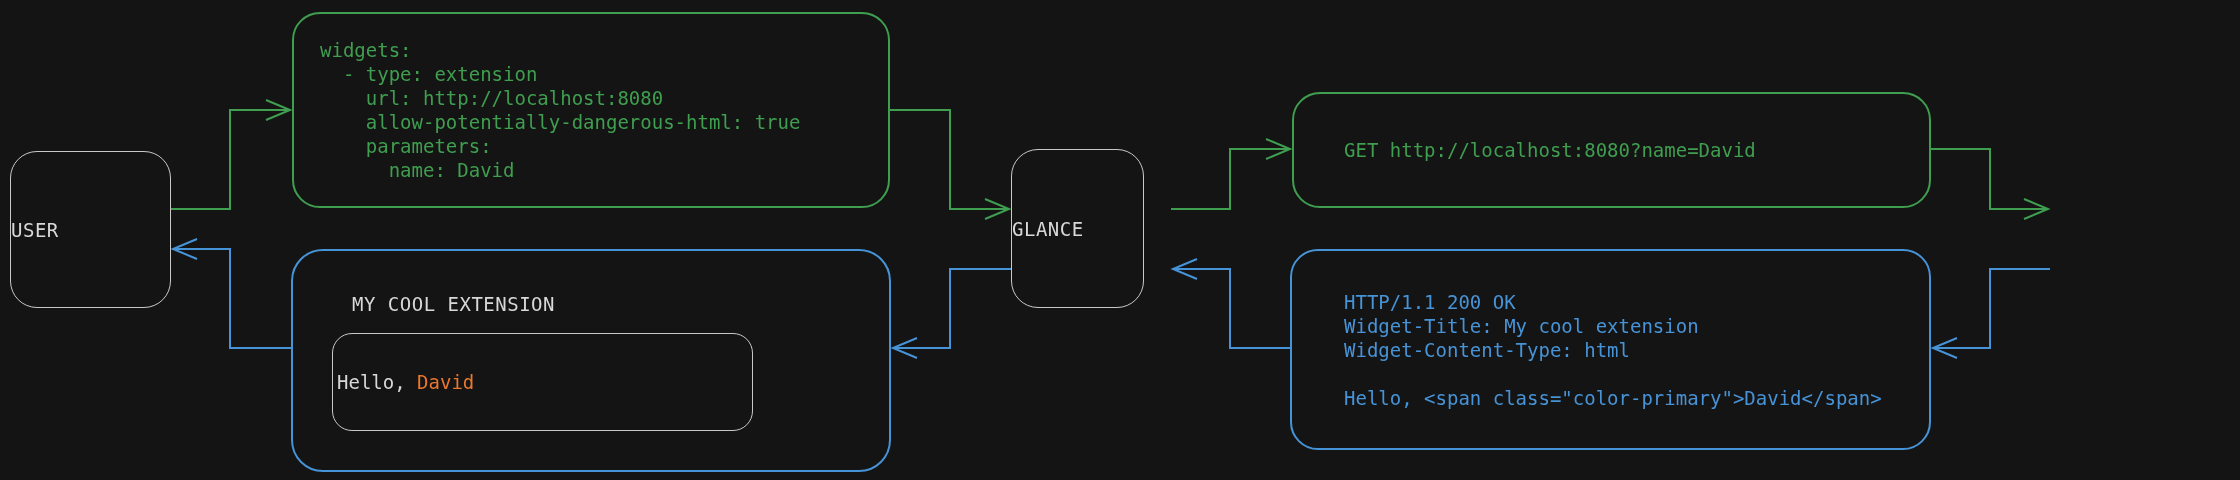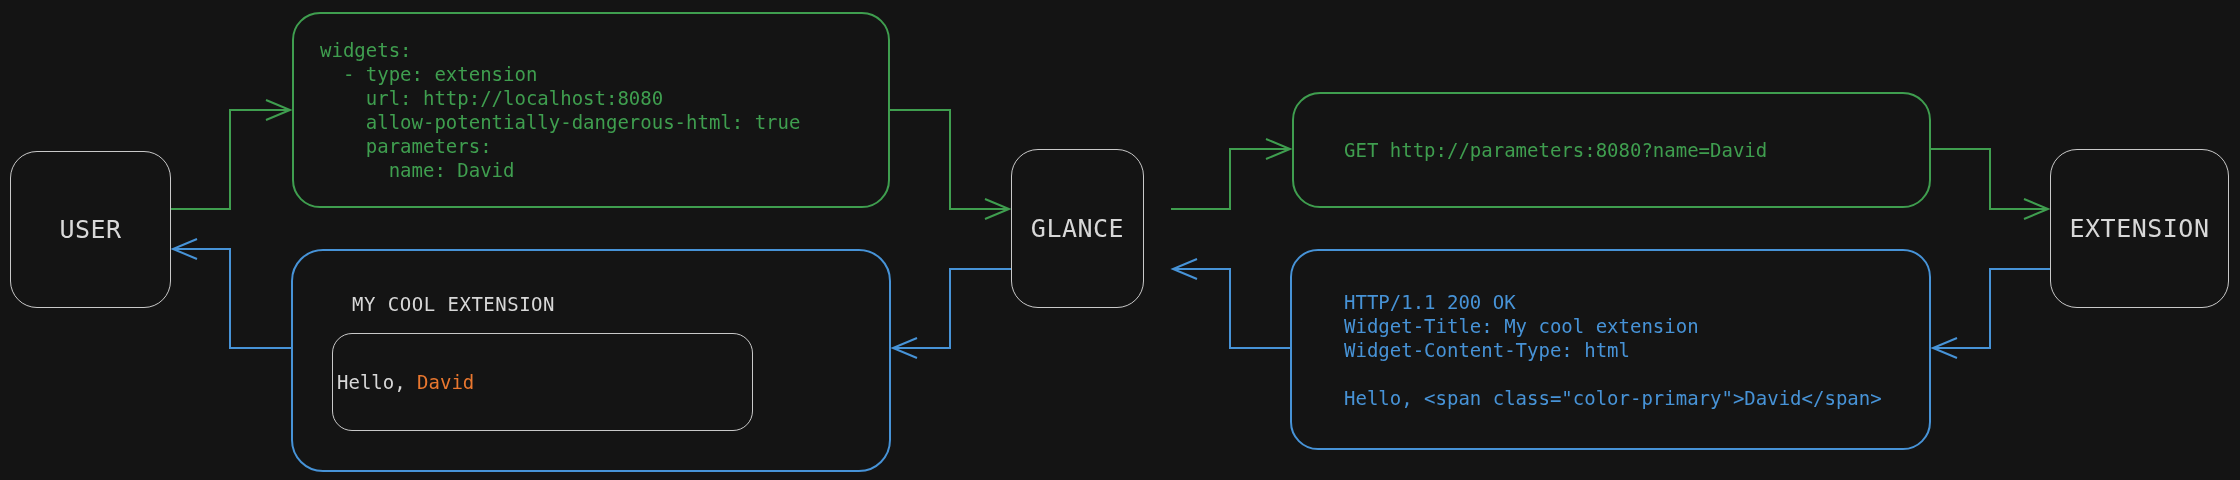--- a/index.html
+++ b/index.html
@@ -34,23 +34,23 @@
   }
   #connectors path.line-green { stroke: var(--green); }
   #connectors path.line-blue  { stroke: var(--blue); }
 
   .node {
     position: absolute;
     border: 1.5px solid var(--border-gray);
     border-radius: 27px;
     display: flex;
     align-items: center;
-    justify-content: center;
+    justify-content: flex-start;
     color: var(--text-gray);
-    font-size: 25px;
+    font-size: 19px;
     letter-spacing: 0.5px;
   }
   #node-user      { left: 10px;   top: 151px; width: 161px; height: 157px; }
   #node-glance    { left: 1011px; top: 149px; width: 133px; height: 159px; }
   #node-extension { left: 2050px; top: 149px; width: 179px; height: 159px; }
 
   .codebox {
     position: absolute;
     border-radius: 28px;
     display: flex;
@@ -116,35 +116,32 @@
   </svg>
 
   <div class="node" id="node-user">
     <span>USER</span>
   </div>
 
   <div class="node" id="node-glance">
     <span>GLANCE</span>
   </div>
 
-  <div class="node" id="node-extension">
-    <span>EXTENSION</span>
-  </div>
 
   <div class="codebox green" id="config-box">
     <pre>widgets:
   - type: extension
     url: http://localhost:8080
     allow-potentially-dangerous-html: true
     parameters:
       name: David</pre>
   </div>
 
   <div class="codebox green" id="request-box">
-    <pre>GET http://parameters:8080?name=David</pre>
+    <pre>GET http://localhost:8080?name=David</pre>
   </div>
 
   <div class="codebox blue" id="response-box">
     <pre>HTTP/1.1 200 OK
 Widget-Title: My cool extension
 Widget-Content-Type: html
 
 Hello, &lt;span class="color-primary"&gt;David&lt;/span&gt;</pre>
   </div>
 

